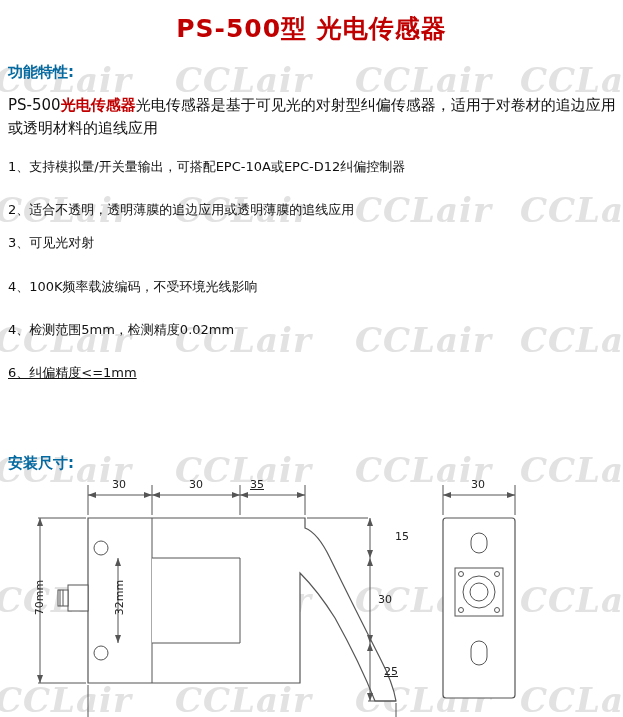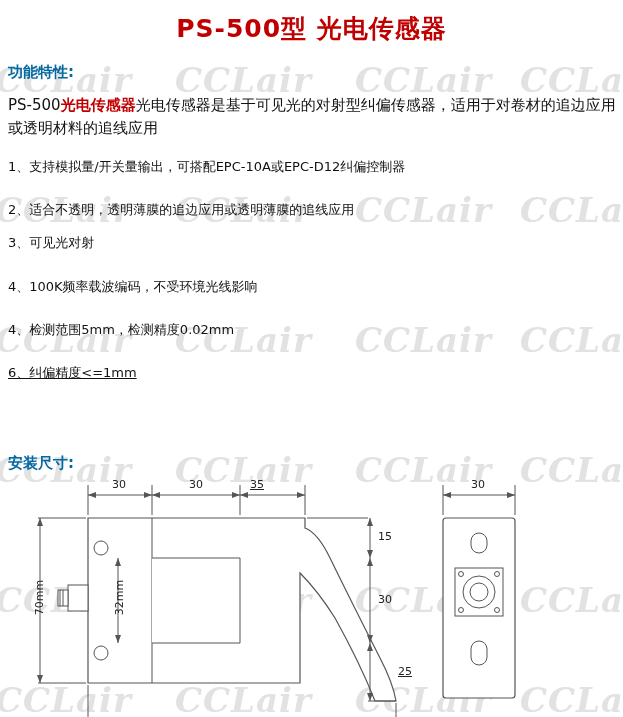--- a/index.html
+++ b/index.html
@@ -219,23 +219,23 @@
           <path d="M443 22 l8 -3 l0 6 z" fill="#555" stroke="none"></path>
           <path d="M515 22 l-8 -3 l0 6 z" fill="#555" stroke="none"></path>
         </g>
       </svg>
 
       
       <div class="dim-label" style="left:112px; top:5px;">30</div>
       <div class="dim-label" style="left:189px; top:5px;">30</div>
       <div class="dim-label" style="left:250px; top:5px;text-decoration:underline;">35</div>
 
-      <div class="dim-label" style="left:378px; top:57px;">15</div>
+      <div class="dim-label" style="left:395px; top:57px;">15</div>
       <div class="dim-label" style="left:378px; top:120px;">30</div>
-      <div class="dim-label" style="left:398px; top:192px;text-decoration:underline;">25</div>
+      <div class="dim-label" style="left:384px; top:192px;text-decoration:underline;">25</div>
 
       <div class="dim-label vert" style="left:14px; top:118px; width:50px; text-align:center;">70mm</div>
       <div class="dim-label vert" style="left:94px; top:118px; width:50px; text-align:center;">32mm</div>
 
       <div class="dim-label" style="left:220px; top:255px;">110mm</div>
       <div class="dim-label" style="left:471px; top:5px;">30</div>
     </div>
 
   </div>
 </div>

